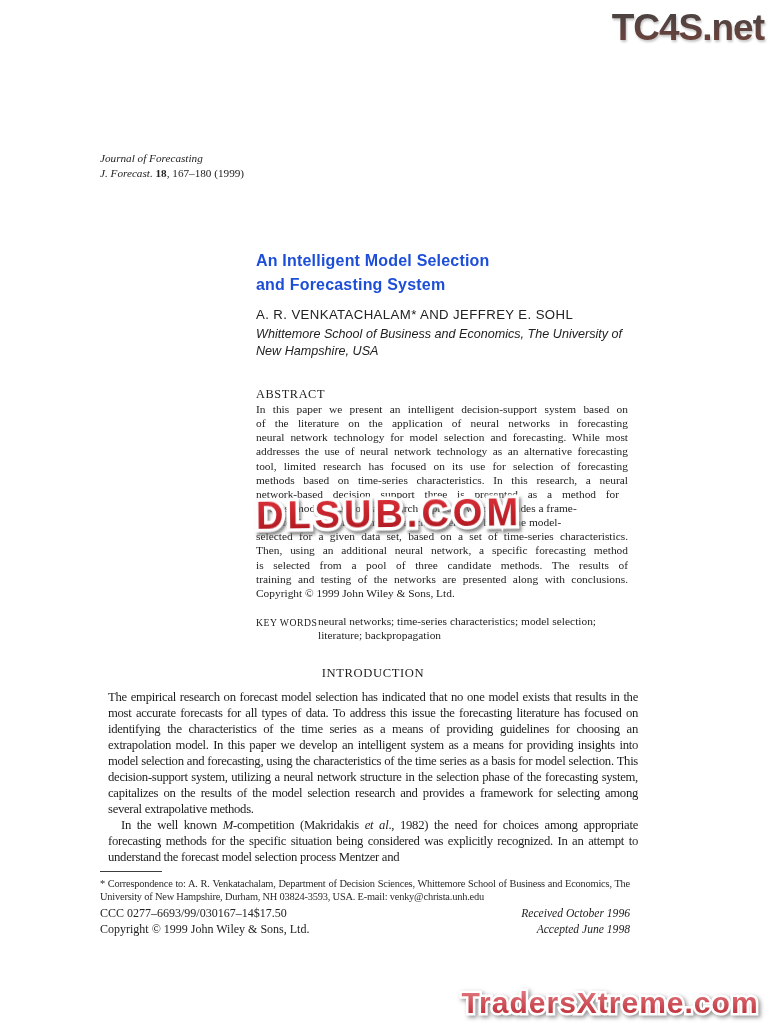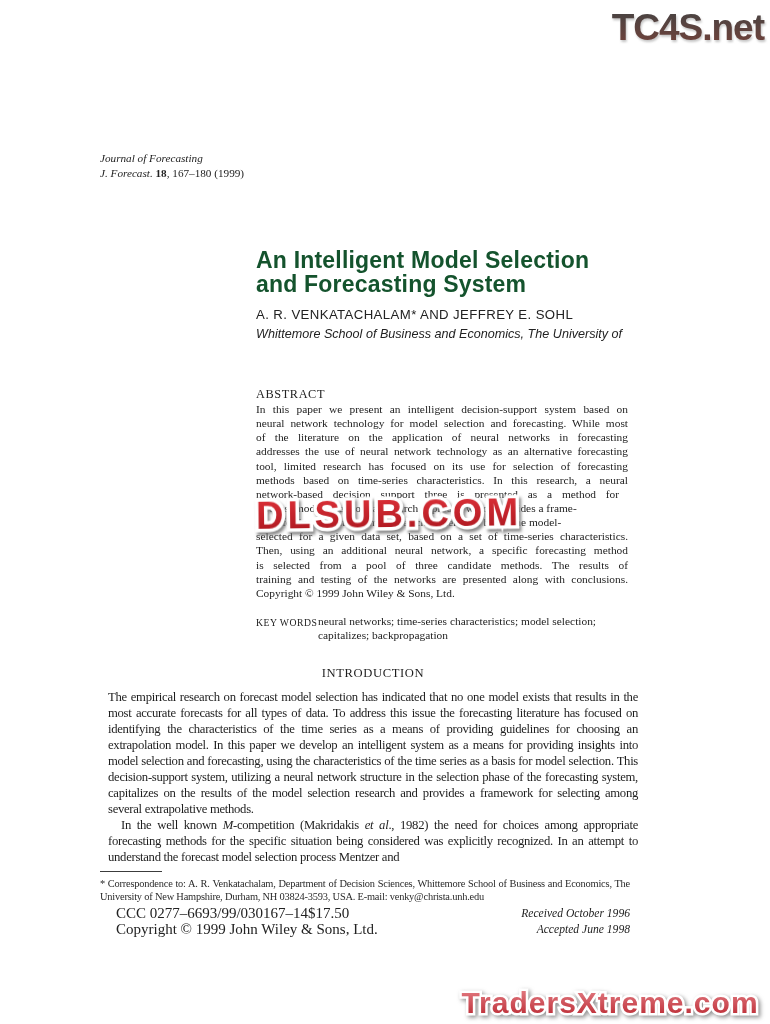--- a/index.html
+++ b/index.html
@@ -10,21 +10,21 @@
     font-family:"Liberation Serif","DejaVu Serif",serif;
   }
   
   .journal{position:absolute;left:100px;top:151px;font-size:11.2px;line-height:14.5px;color:#222;}
   .journal .it{font-style:italic;}
   .journal .vol{font-weight:bold;font-style:normal;}
   
   .title{
     position:absolute;left:256px;top:249px;width:400px;
     font-family:"Liberation Sans","DejaVu Sans",sans-serif;
-    font-weight:bold;font-size:23px;line-height:23.5px;color:#14532d;
+    font-weight:bold;font-size:16px;line-height:23.5px;color:#1d4ed8;
     letter-spacing:.2px;
   }
   .authors{
     position:absolute;left:256px;top:307px;width:400px;
     font-family:"Liberation Sans","DejaVu Sans",sans-serif;
     font-size:13.2px;letter-spacing:.4px;color:#222;
   }
   .affiliation{
     position:absolute;left:256px;top:326px;width:400px;
     font-family:"Liberation Sans","DejaVu Sans",sans-serif;
@@ -41,21 +41,21 @@
   
   .bodycol{position:absolute;left:108px;top:666px;width:530px;color:#1e1e1e;}
   .intro-head{text-align:center;font-size:12.6px;letter-spacing:.6px;margin:0 0 8px 0;}
   .para{font-size:12.7px;line-height:16.05px;letter-spacing:-.3px;text-align:justify;margin:0;}
   .para.indent{text-indent:13px;}
   .para .it{font-style:italic;}
   
   .fn-rule{position:absolute;left:100px;top:871px;width:62px;height:1px;background:#3c3c3c;}
   .footnote{position:absolute;left:100px;top:877px;width:530px;font-size:10.4px;line-height:13.2px;letter-spacing:-.2px;text-align:justify;color:#2a2a2a;}
   
-  .imprint-left{position:absolute;left:116px;top:906px;width:330px;font-size:15px;line-height:15.5px;color:#222;}
+  .imprint-left{position:absolute;left:100px;top:906px;width:330px;font-size:12px;line-height:15.5px;color:#222;}
   .imprint-right{position:absolute;left:430px;top:906px;width:200px;font-size:11.6px;line-height:15.5px;font-style:italic;text-align:right;color:#222;}
   
   .wm-top{position:absolute;top:2px;right:4px;filter:drop-shadow(1px 2px 1px rgba(150,150,150,.55));}
   .wm-mid{position:absolute;left:239px;top:488px;transform:rotate(-0.8deg);filter:drop-shadow(2px 3px 1.5px rgba(110,110,110,.8));}
   .wm-bottom{position:absolute;left:452px;top:981px;filter:drop-shadow(2px 2px 2px rgba(120,120,120,.8));}
   svg text{font-family:"Liberation Sans","DejaVu Sans",sans-serif;font-weight:bold;}
 </style>
 </head>
 <body>
 
@@ -76,27 +76,28 @@
     <div><span class="it">J. Forecast.</span><span> </span><span class="vol">18</span><span>, 167–180 (1999)</span></div>
   </div>
 
   <div class="title">
     <div>An Intelligent Model Selection</div>
     <div>and Forecasting System</div>
   </div>
   <div class="authors">A. R. VENKATACHALAM* AND JEFFREY E. SOHL</div>
   <div class="affiliation">
     <div>Whittemore School of Business and Economics, The University of</div>
+    <div>New Hampshire, USA</div>
   </div>
 
   <div class="abs-head">ABSTRACT</div>
   <div class="abs">
     <div class="ln fit" style="white-space: nowrap; word-spacing: 4.42656px;">In this paper we present an intelligent decision-support system based on</div>
+    <div class="ln fit" style="white-space: nowrap; word-spacing: 6.39219px;">of the literature on the application of neural networks in forecasting</div>
     <div class="ln fit" style="white-space: nowrap; word-spacing: 3.11632px;">neural network technology for model selection and forecasting. While most</div>
-    <div class="ln fit" style="white-space: nowrap; word-spacing: 6.39219px;">of the literature on the application of neural networks in forecasting</div>
     <div class="ln fit" style="white-space: nowrap; word-spacing: 2.59687px;">addresses the use of neural network technology as an alternative forecasting</div>
     <div class="ln fit" style="white-space: nowrap; word-spacing: 4.37216px;">tool, limited research has focused on its use for selection of forecasting</div>
     <div class="ln fit" style="white-space: nowrap; word-spacing: 5.80382px;">methods based on time-series characteristics. In this research, a neural</div>
     <div class="ln fit" style="white-space: nowrap; word-spacing: 6.92188px;">network-based decision support three is presented as a method for</div>
     <div class="ln rline">forecast model selection, a research approach which provides a frame-</div>
     <div class="ln rline">work for incorporating time-series characteristics based the model-</div>
     <div class="ln fit" style="white-space: nowrap; word-spacing: 3.37891px;">selected for a given data set, based on a set of time-series characteristics.</div>
     <div class="ln fit" style="white-space: nowrap; word-spacing: 5.02778px;">Then, using an additional neural network, a specific forecasting method</div>
     <div class="ln fit" style="white-space: nowrap; word-spacing: 6.80682px;">is selected from a pool of three candidate methods. The results of</div>
     <div class="ln fit" style="white-space: nowrap; word-spacing: 3.6375px;">training and testing of the networks are presented along with conclusions.</div>
@@ -109,21 +110,21 @@
         <stop offset="0" stop-color="#e0323a"></stop>
         <stop offset="1" stop-color="#a8151d"></stop>
       </linearGradient>
     </defs>
     <text x="150" y="39" text-anchor="middle" font-size="38" letter-spacing="4" fill="url(#gradMid)" stroke="#ffffff" stroke-width="7" paint-order="stroke">DLSUB.COM</text>
   </svg>
 
   <div class="kw-label">KEY WORDS</div>
   <div class="kw-text">
     <div>neural networks; time-series characteristics; model selection;</div>
-    <div>capitalizes; backpropagation</div>
+    <div>literature; backpropagation</div>
   </div>
 
   <div class="bodycol">
     <div class="intro-head">INTRODUCTION</div>
     <p class="para">The empirical research on forecast model selection has indicated that no one model exists that results in the most accurate forecasts for all types of data. To address this issue the forecasting literature has focused on identifying the characteristics of the time series as a means of providing guidelines for choosing an extrapolation model. In this paper we develop an intelligent system as a means for providing insights into model selection and forecasting, using the characteristics of the time series as a basis for model selection. This decision-support system, utilizing a neural network structure in the selection phase of the forecasting system, capitalizes on the results of the model selection research and provides a framework for selecting among several extrapolative methods.</p>
     <p class="para indent"><span>In the well known </span><span class="it">M</span><span>-competition (Makridakis </span><span class="it">et al</span><span>., 1982) the need for choices among appropriate forecasting methods for the specific situation being considered was explicitly recognized. In an attempt to understand the forecast model selection process Mentzer and</span></p>
   </div>
 
   <div class="fn-rule"></div>
   <div class="footnote">* Correspondence to: A. R. Venkatachalam, Department of Decision Sciences, Whittemore School of Business and Economics, The University of New Hampshire, Durham, NH 03824-3593, USA. E-mail: venky@christa.unh.edu</div>

